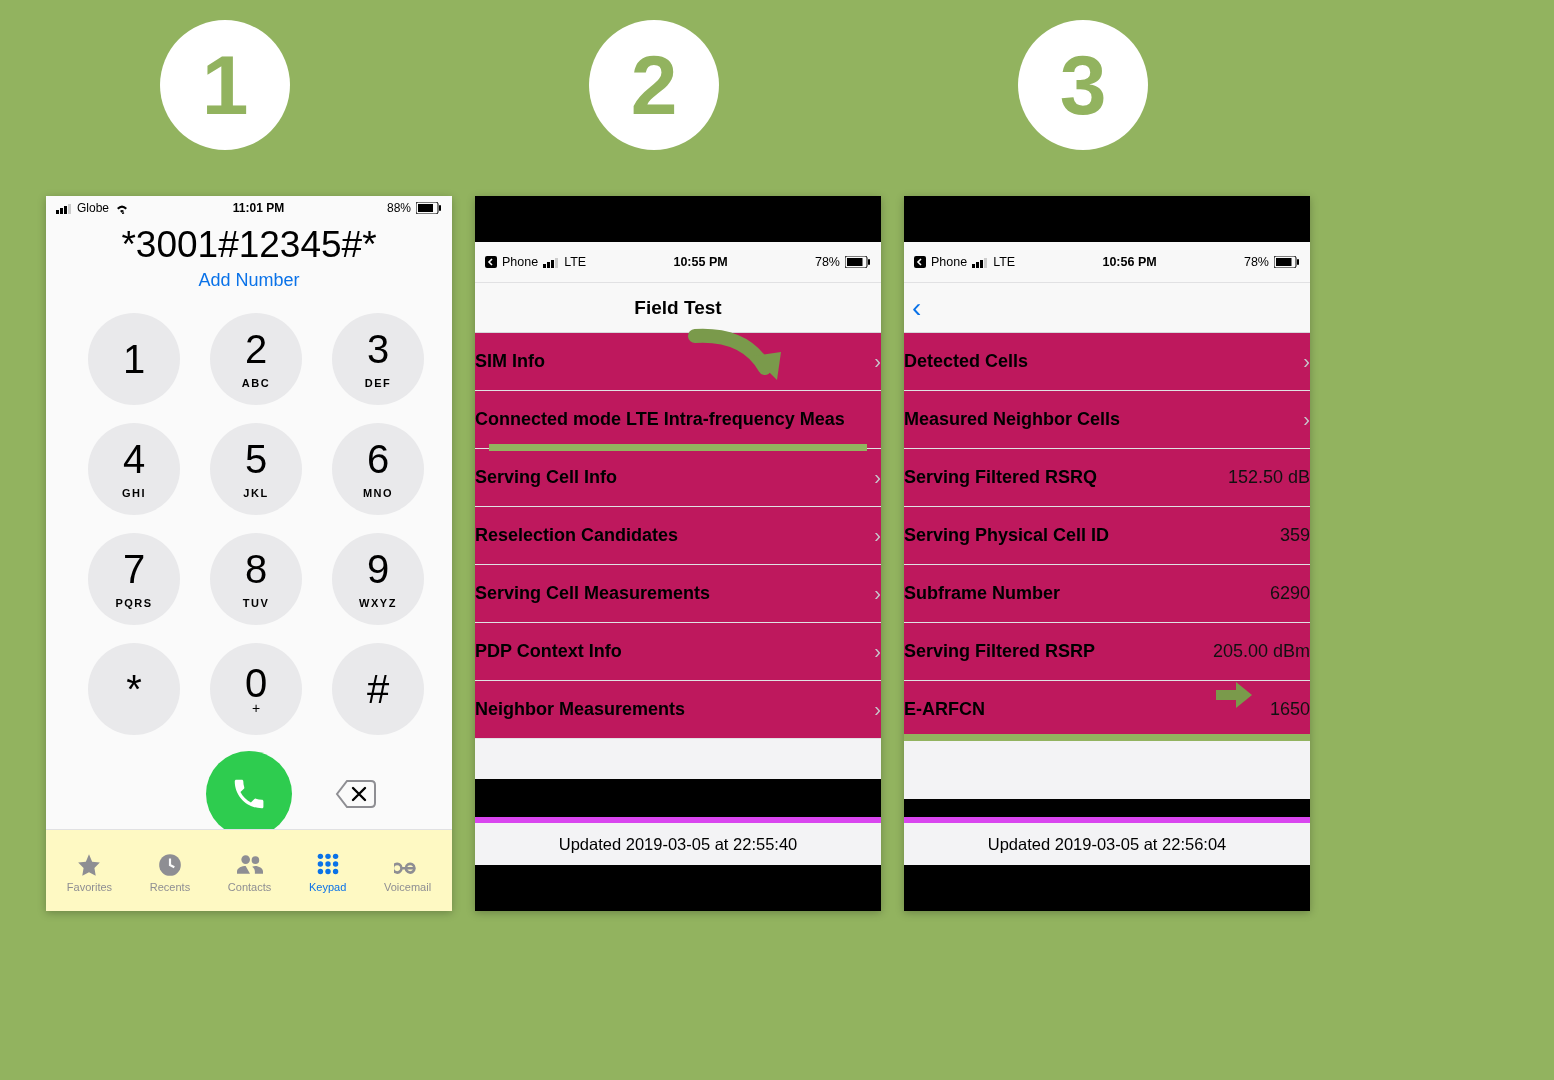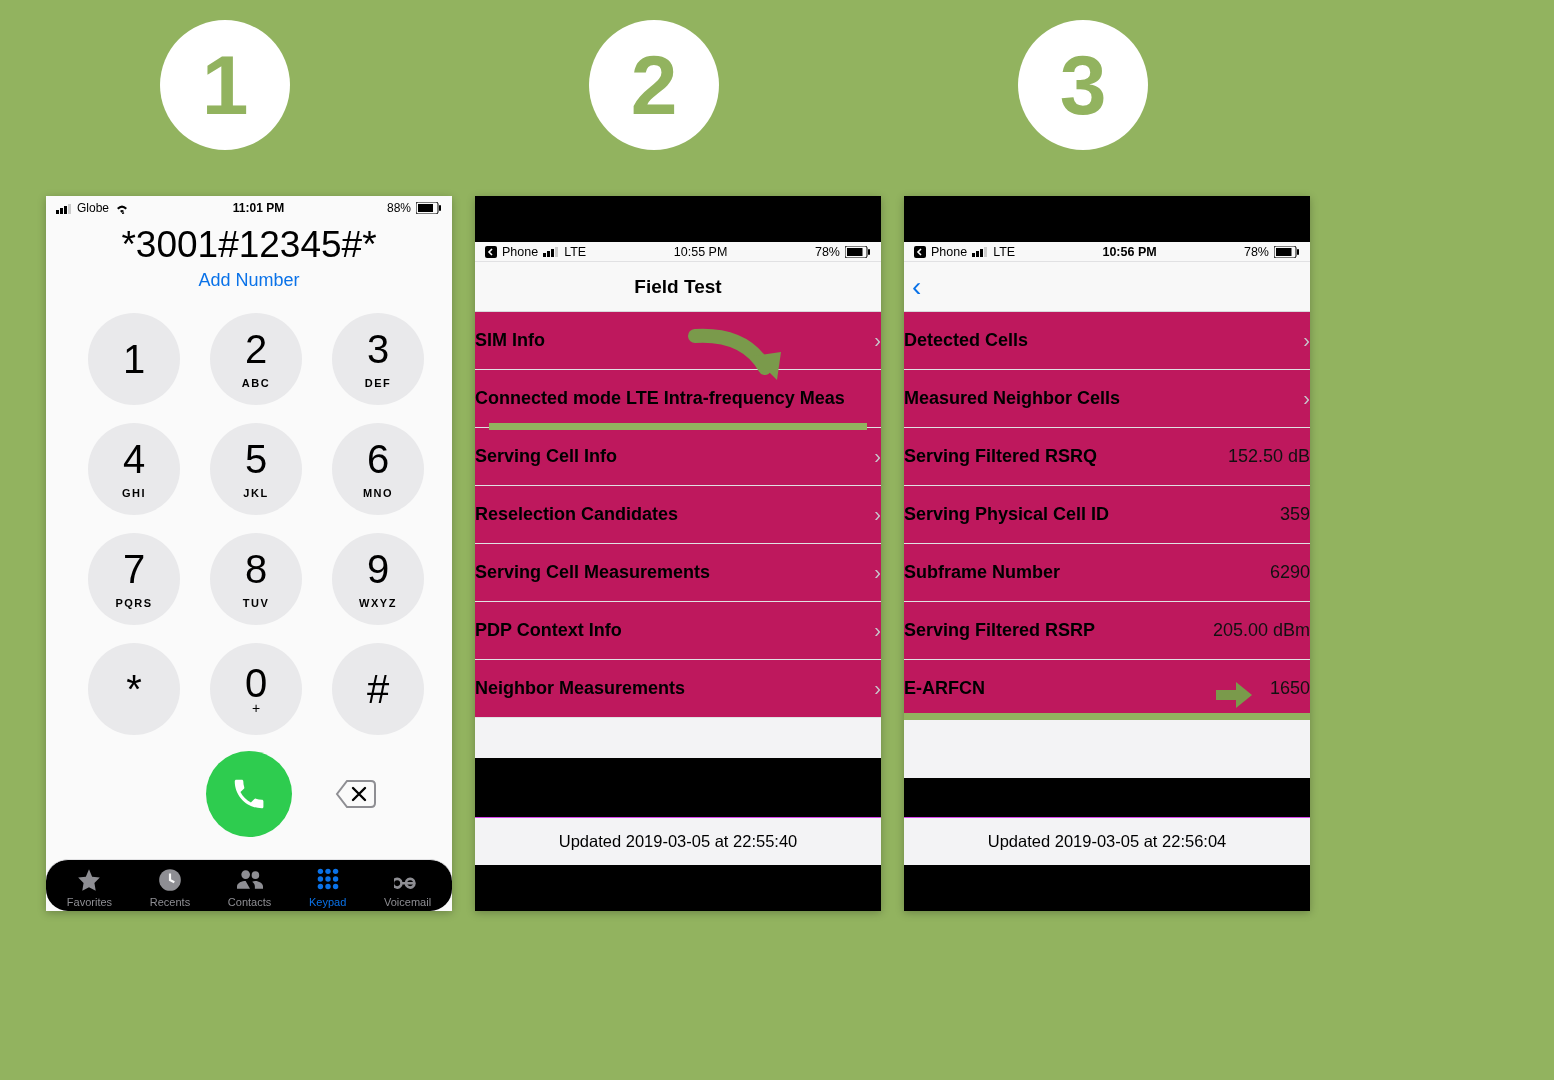--- a/index.html
+++ b/index.html
@@ -99,43 +99,42 @@
   }
   .backspace {
     justify-self: center;
     width: 48px; height: 34px;
     display: flex; align-items: center; justify-content: center;
   }
 
   .tabbar {
     position: absolute;
     left: 0; right: 0; bottom: 0;
-    height: 52px;
+    height: 82px;
     border-top: 1px solid #e1e1e3;
-    background: #000000;
+    background: #fef9c3;
     display: flex;
     justify-content: space-around;
     align-items: center;
     padding: 6px 2px 2px;
-    border-radius: 22px;
   }
   .tab {
     display: flex; flex-direction: column; align-items: center;
     font-size: 11px; color: #8e8e93;
     gap: 3px;
   }
   .tab.active { color: #0a72e8; }
   .tab svg { width: 28px; height: 26px; }
 
   
   .black-top { height: 46px; background: #000; }
   .black-bottom { position: absolute; left:0; right:0; bottom:0; height: 46px; background:#000; }
 
   .ft-status {
-    height: 20px;
+    height: 41px;
     background: #f8f8f8;
     border-bottom: 1px solid #e1e1e3;
     display: flex; align-items: center; justify-content: space-between;
     padding: 0 10px;
     font-size: 12.5px; font-weight: 500;
   }
   .ft-status .left { display:flex; align-items:center; gap:5px; }
   .ft-status .right { display:flex; align-items:center; gap:5px; }
 
   .ft-header {
@@ -179,21 +178,21 @@
     position: absolute; left: 14px; right: 14px; bottom: -3px;
     height: 7px; background: #92b35f; z-index: 2;
   }
   .underline-green.full { left: 0; right: 0; }
 
   .ft-footer {
     position: absolute;
     left:0; right:0; bottom: 46px;
     height: 48px;
     background: #f3f3f5;
-    border-top: 1px solid #d946ef;
+    border-top: 6px solid #d946ef;
     display:flex; align-items:center; justify-content:center;
     font-size: 16.5px;
   }
   .ft-gap { background: #f3f3f5; height: 40px; }
 
   
   .arrow1 {
     position: absolute;
     left: 210px; top: 132px;
     width: 110px; height: 60px;
@@ -373,21 +372,21 @@
         </svg>
       <span>Phone</span>
       <svg width="16" height="11" viewBox="0 0 16 11">
           <rect x="0" y="7" width="3" height="4" fill="#000"></rect>
           <rect x="4" y="5" width="3" height="6" fill="#000"></rect>
           <rect x="8" y="3" width="3" height="8" fill="#000"></rect>
           <rect x="12" y="1" width="3" height="10" fill="#ccc"></rect>
         </svg>
       <span>LTE</span>
     </div>
-    <span style="font-weight:400">10:55 PM</span>
+    <span style="font-weight:700">10:55 PM</span>
     <div class="right">
       <span>78%</span>
       <svg width="26" height="12" viewBox="0 0 26 12">
           <rect x="0" y="0" width="22" height="12" rx="2" fill="none" stroke="#000"></rect>
           <rect x="23" y="3" width="2" height="6" rx="1" fill="#000"></rect>
           <rect x="2" y="2" width="15.5" height="8" fill="#000"></rect>
         </svg>
     </div>
   </div>
   <div class="ft-header">

